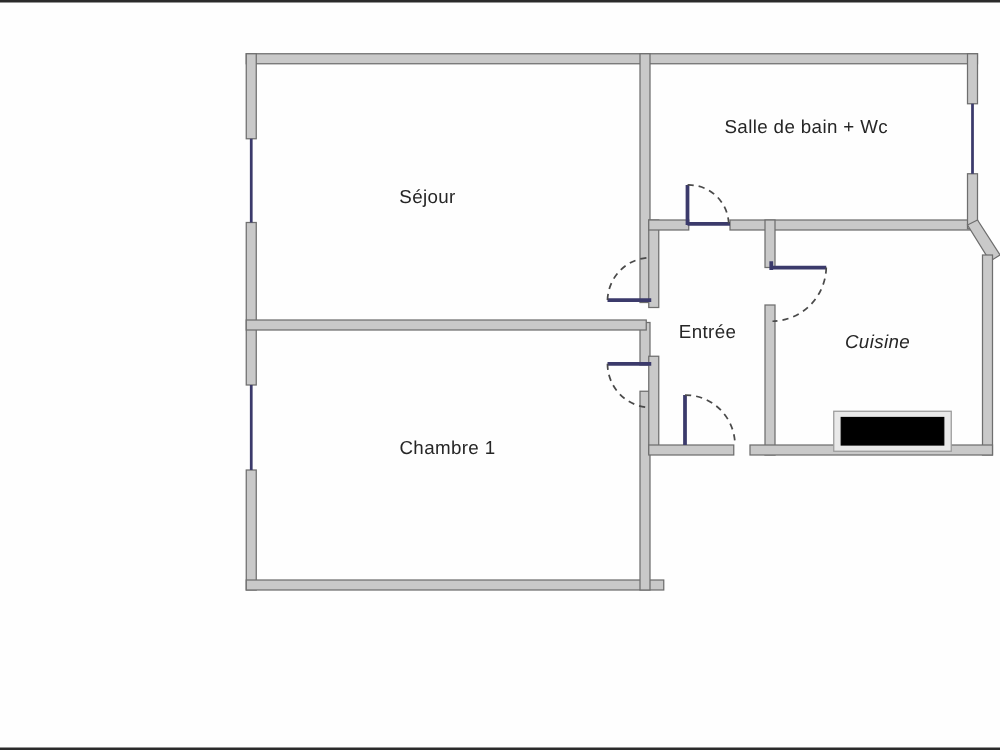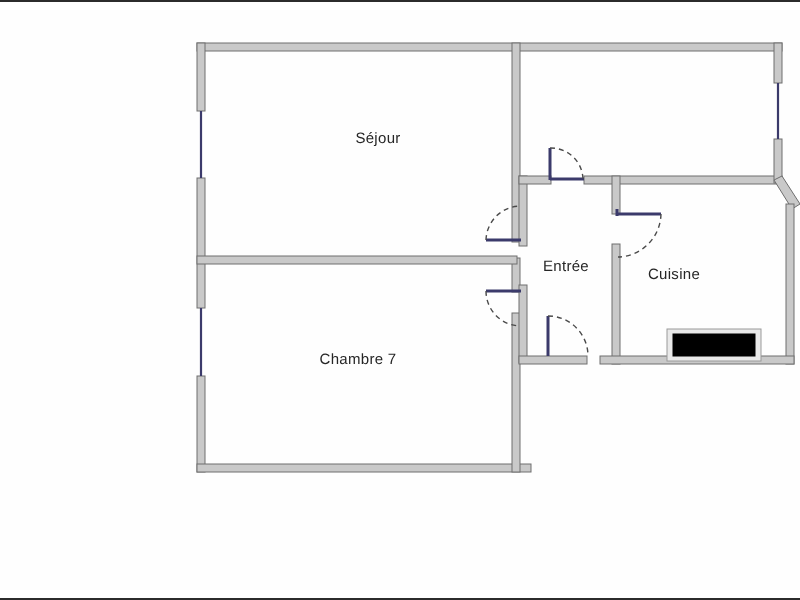--- a/index.html
+++ b/index.html
@@ -132,22 +132,23 @@
 
     </g>
 
     <g id="fixtures">
       <rect x="667" y="329" width="94" height="32" fill="#e9e9e9" stroke="#9a9a9a" stroke-width="1"></rect>
       <rect x="673" y="334" width="82" height="22" fill="#000000" stroke="#000000" stroke-width="1"></rect>
     </g>
 
   </svg>
 
-  <div class="room-label" style="left:342px; top:138px;margin-left:36px;">Séjour</div>
+  <div class="room-label" style="left:342px; top:158px;">Séjour</div>
 
-  <div class="room-label" style="left:358px; top:359px;">Chambre 7</div>
+  <div class="room-label" style="left:358px; top:359px;">Chambre 1</div>
 
+  <div class="room-label" style="left:645px; top:102px;">Salle de bain + Wc</div>
 
   <div class="room-label" style="left:566px; top:266px;text-align:right;">Entrée</div>
 
-  <div class="room-label" style="left:674px; top:274px;">Cuisine</div>
+  <div class="room-label" style="left:702px; top:274px;font-style:italic;">Cuisine</div>
 
 </div>
 
 </body></html>

